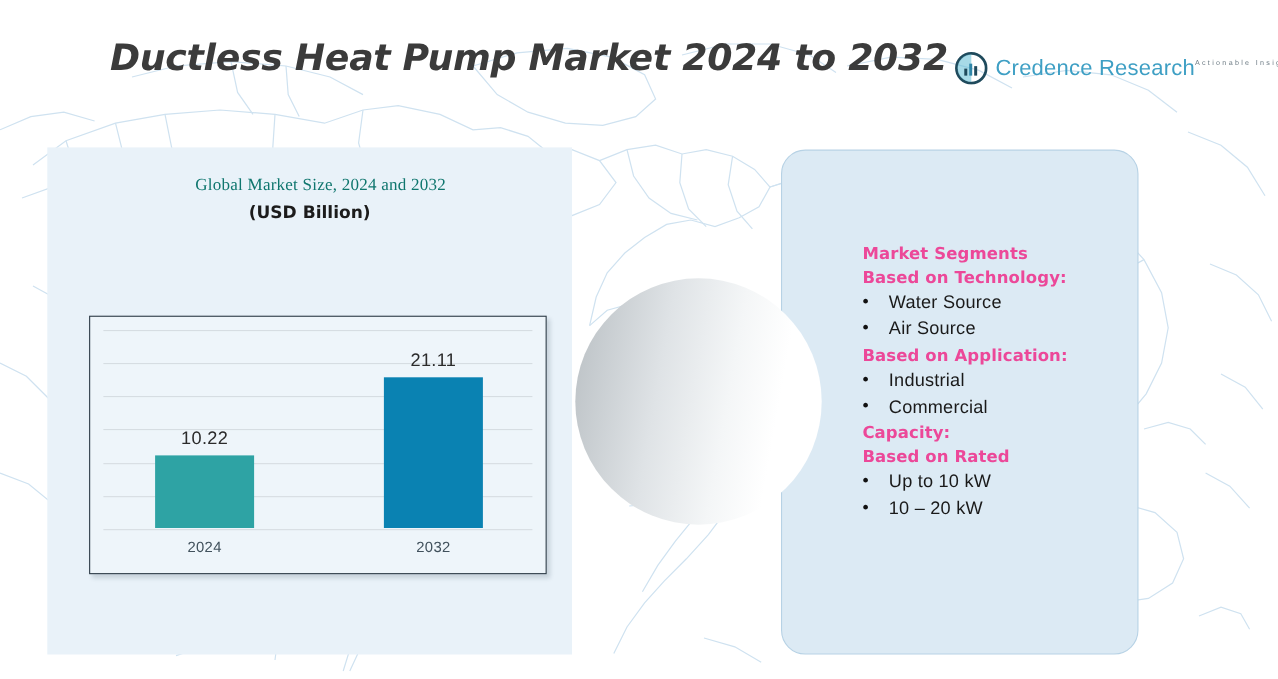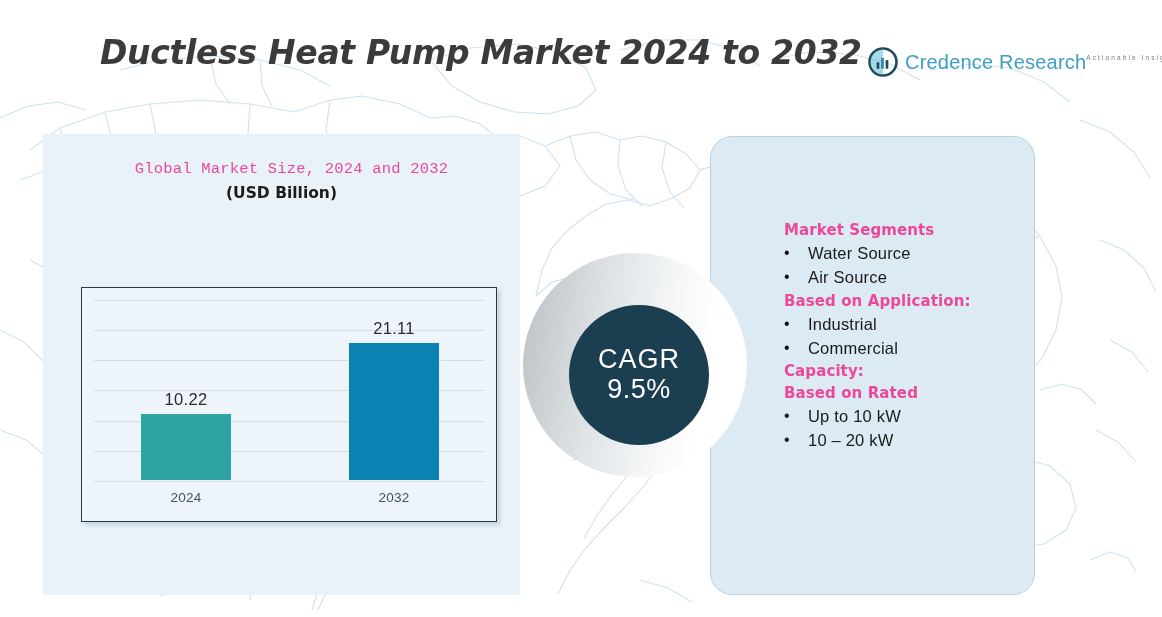--- a/index.html
+++ b/index.html
@@ -80,23 +80,23 @@
     z-index: 1;
   }
   #chart-heading {
     position: absolute;
     left: 43px; top: 160px;
     width: 477px;
     z-index: 4;
     text-align: center;
   }
   #chart-heading .line1 {
-    font-family: Liberation Mono, monospace;
+    font-family: Liberation Serif, serif;
     font-size: 15.5px;
-    color: #ec4899;
+    color: #0f766e;
     letter-spacing: 0.2px;
     display: block;
     padding-left: 20px;
   }
   #chart-heading .line2 {
     font-family: "DejaVu Sans", sans-serif;
     font-size: 15.5px;
     font-weight: bold;
     color: #1c1c1c;
     display: block;
@@ -332,29 +332,26 @@
         <div class="bar" style="left: 59px; width: 90px; height: 66px; background: rgb(46, 163, 164);"></div>
         <div class="bar-label" style="left: 34px; width: 140px; bottom: 112px;">10.22</div>
         <div class="axis-label" style="left: 34px; width: 140px;">2024</div>
         <div class="bar" style="left: 267px; width: 90px; height: 137px; background: rgb(10, 130, 178);"></div>
         <div class="bar-label" style="left: 242px; width: 140px; bottom: 183px;">21.11</div>
         <div class="axis-label" style="left: 242px; width: 140px; margin-top: 44px;">2032</div>
       </div>
   </div>
 
   <div id="cagr-ring"></div>
-  <div id="cagr-circle">
-    <span id="cagr-label">CAGR</span>
-    <span id="cagr-value">9.5%</span>
-  </div>
 
   <div id="right-panel"></div>
   <div id="segments">
     <div class="seg-head">Market Segments</div>
     <div id="segments-groups">
+        <div class="seg-head">Based on Technology:</div>
         <div class="seg-item">
           <span class="seg-bullet">•</span>
           <span class="seg-text">Water Source</span>
         </div>
         <div class="seg-item">
           <span class="seg-bullet">•</span>
           <span class="seg-text">Air Source</span>
         </div>
         <div class="seg-head">Based on Application:</div>
         <div class="seg-item">

